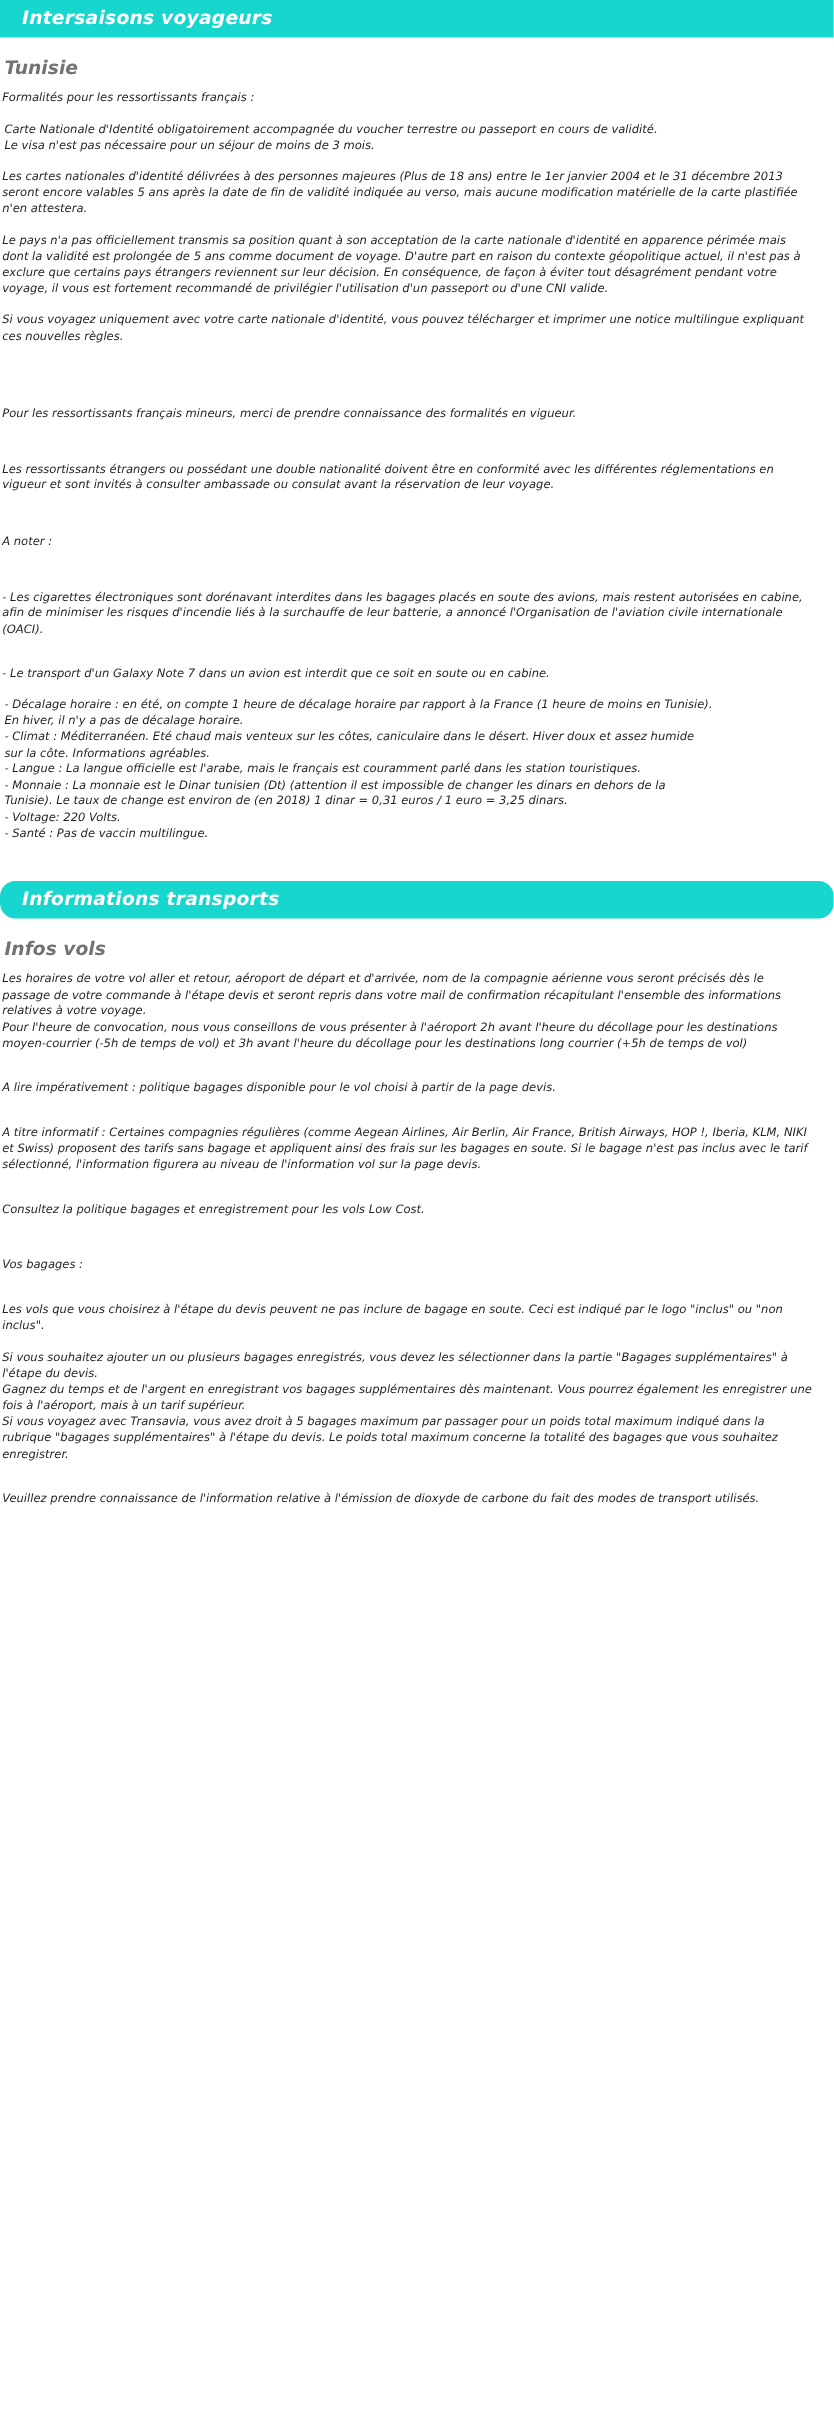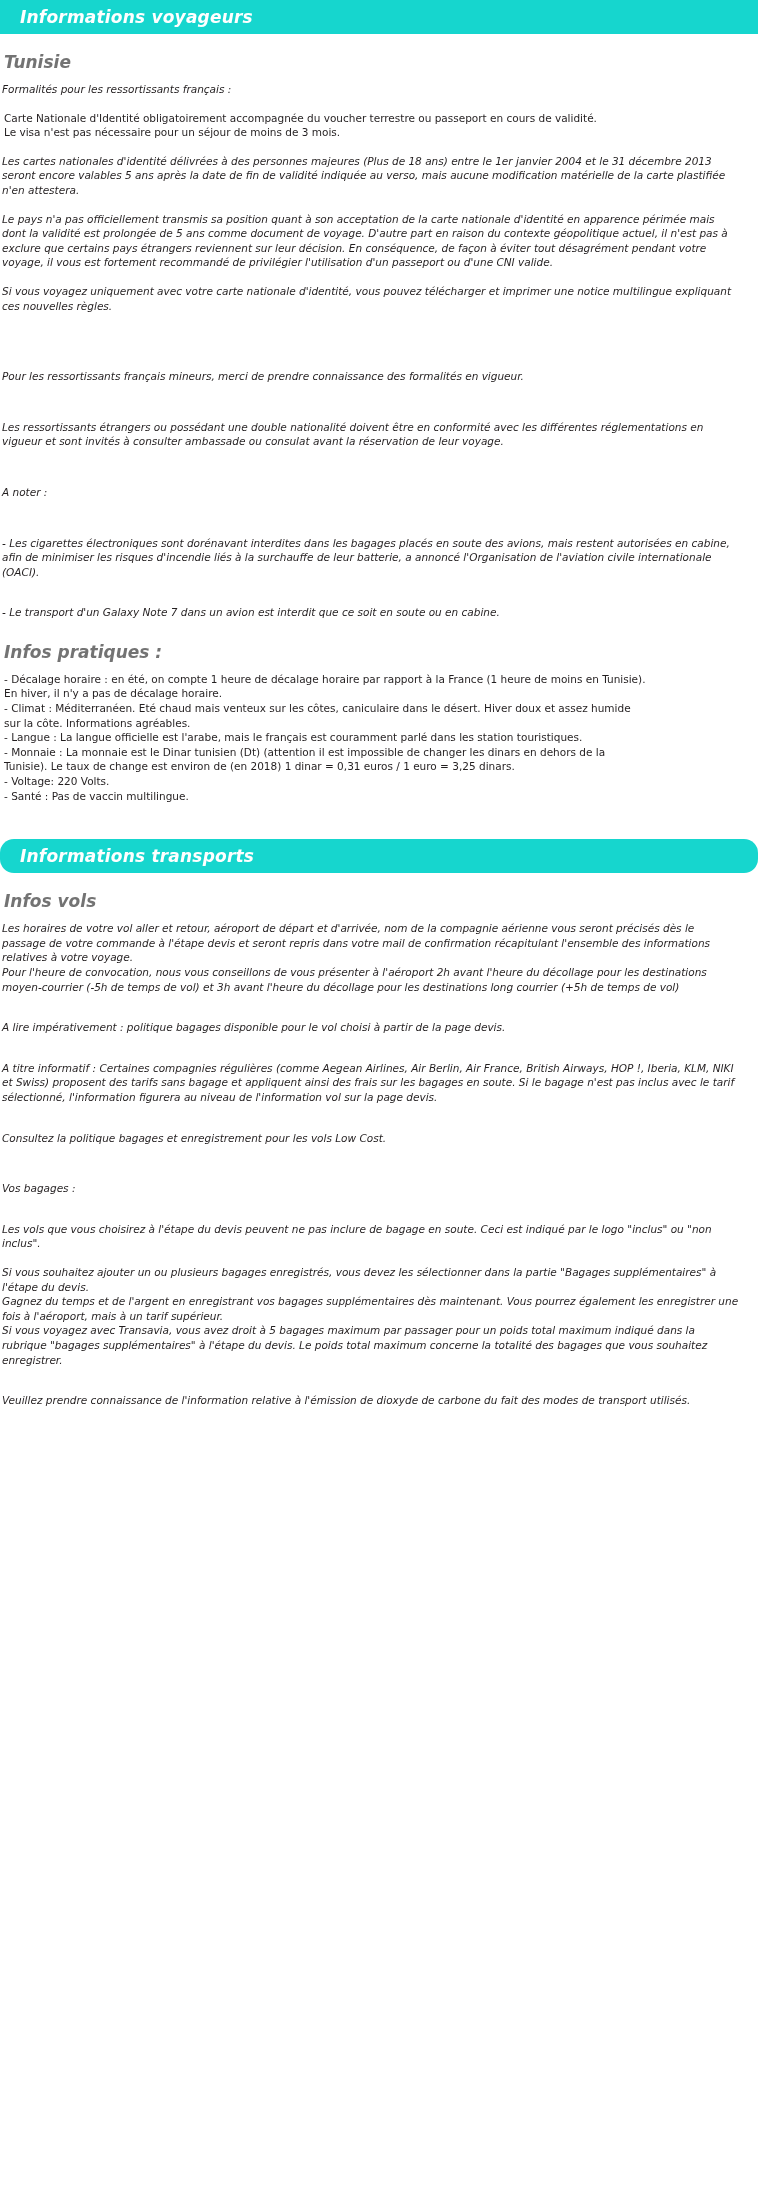--- a/index.html
+++ b/index.html
@@ -67,30 +67,31 @@
     height: 22px;
   }
   .spacer-sm {
     height: 12px;
   }
   .block {
     margin: 0 0 14px 2px;
   }
   .block .line {
     font-size: 10.5px;
+    font-style: italic;
     line-height: 14.6px;
   }
 </style>
 </head>
 <body>
 
 <div class="page">
 
   <div class="banner">
-    <span class="banner-title">Informations voyageurs</span>
+    <span class="banner-title">Intersaisons voyageurs</span>
   </div>
 
   <div class="content">
 
     <div class="section-title">Tunisie</div>
 
     <p class="para">Formalités pour les ressortissants français :</p>
 
     <div class="block">
       <div class="line">Carte Nationale d'Identité obligatoirement accompagnée du voucher terrestre ou passeport en cours de validité.</div>
@@ -116,21 +117,20 @@
     <p class="para">A noter :</p>
 
     <div class="spacer-md"></div>
 
     <p class="para">- Les cigarettes électroniques sont dorénavant interdites dans les bagages placés en soute des avions, mais restent autorisées en cabine, afin de minimiser les risques d'incendie liés à la surchauffe de leur batterie, a annoncé l'Organisation de l'aviation civile internationale (OACI).</p>
 
     <div class="spacer-sm"></div>
 
     <p class="para">- Le transport d'un Galaxy Note 7 dans un avion est interdit que ce soit en soute ou en cabine.</p>
 
-    <div class="section-title small-gap">Infos pratiques :</div>
 
     <div class="block">
       <div class="line">- Décalage horaire : en été, on compte 1 heure de décalage horaire par rapport à la France (1 heure de moins en Tunisie).</div>
       <div class="line">En hiver, il n'y a pas de décalage horaire.</div>
       <div class="line">- Climat : Méditerranéen. Eté chaud mais venteux sur les côtes, caniculaire dans le désert. Hiver doux et assez humide</div>
       <div class="line">sur la côte. Informations agréables.</div>
       <div class="line">- Langue : La langue officielle est l'arabe, mais le français est couramment parlé dans les station touristiques.</div>
       <div class="line">- Monnaie : La monnaie est le Dinar tunisien (Dt) (attention il est impossible de changer les dinars en dehors de la</div>
       <div class="line">Tunisie). Le taux de change est environ de (en 2018) 1 dinar = 0,31 euros / 1 euro = 3,25 dinars.</div>
       <div class="line">- Voltage: 220 Volts.</div>

